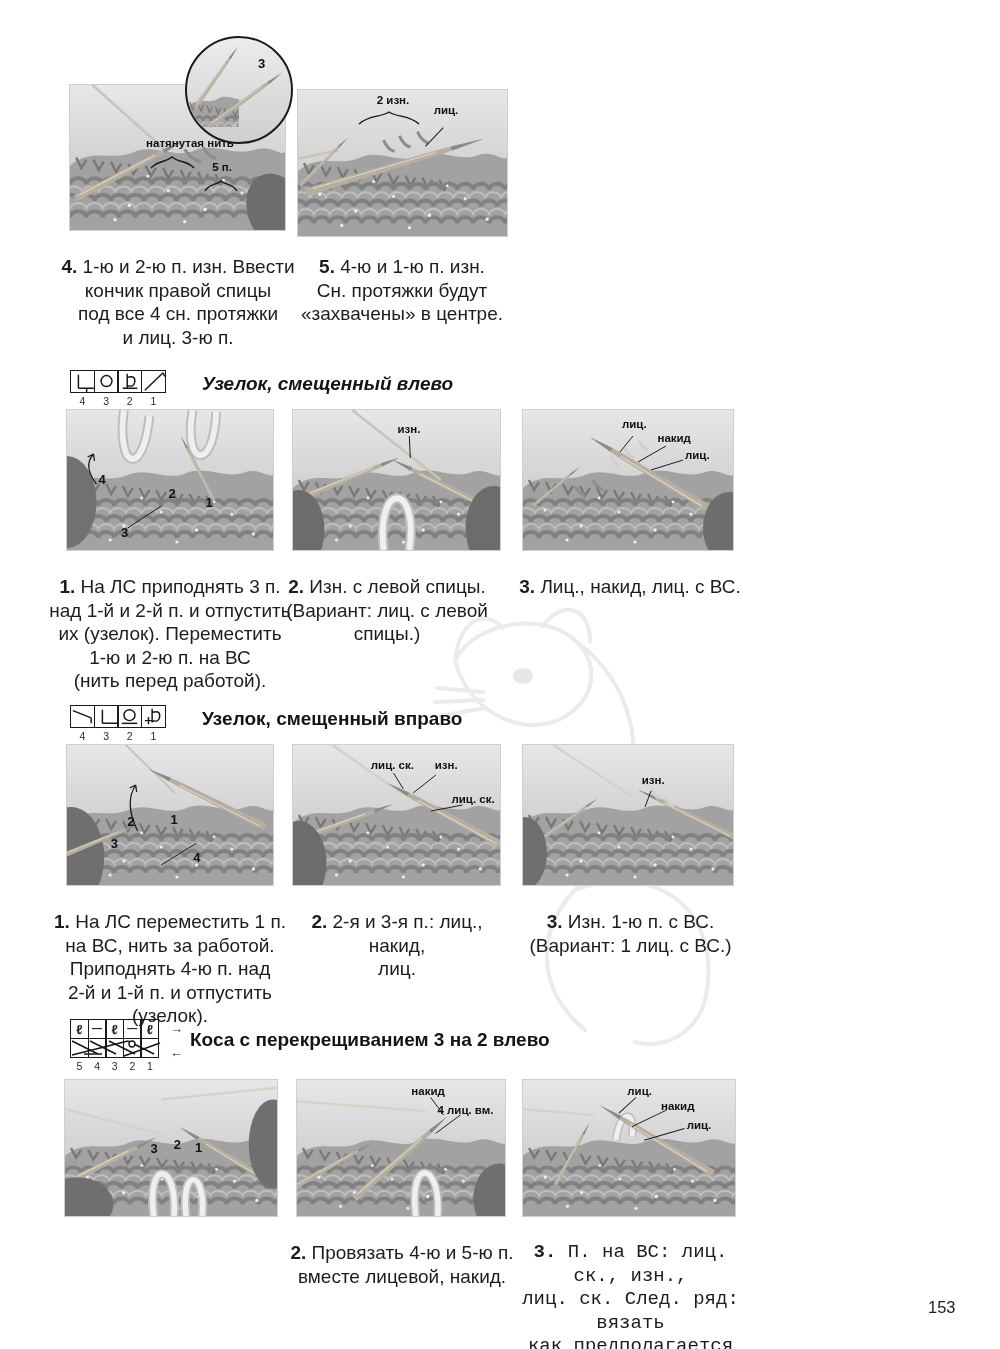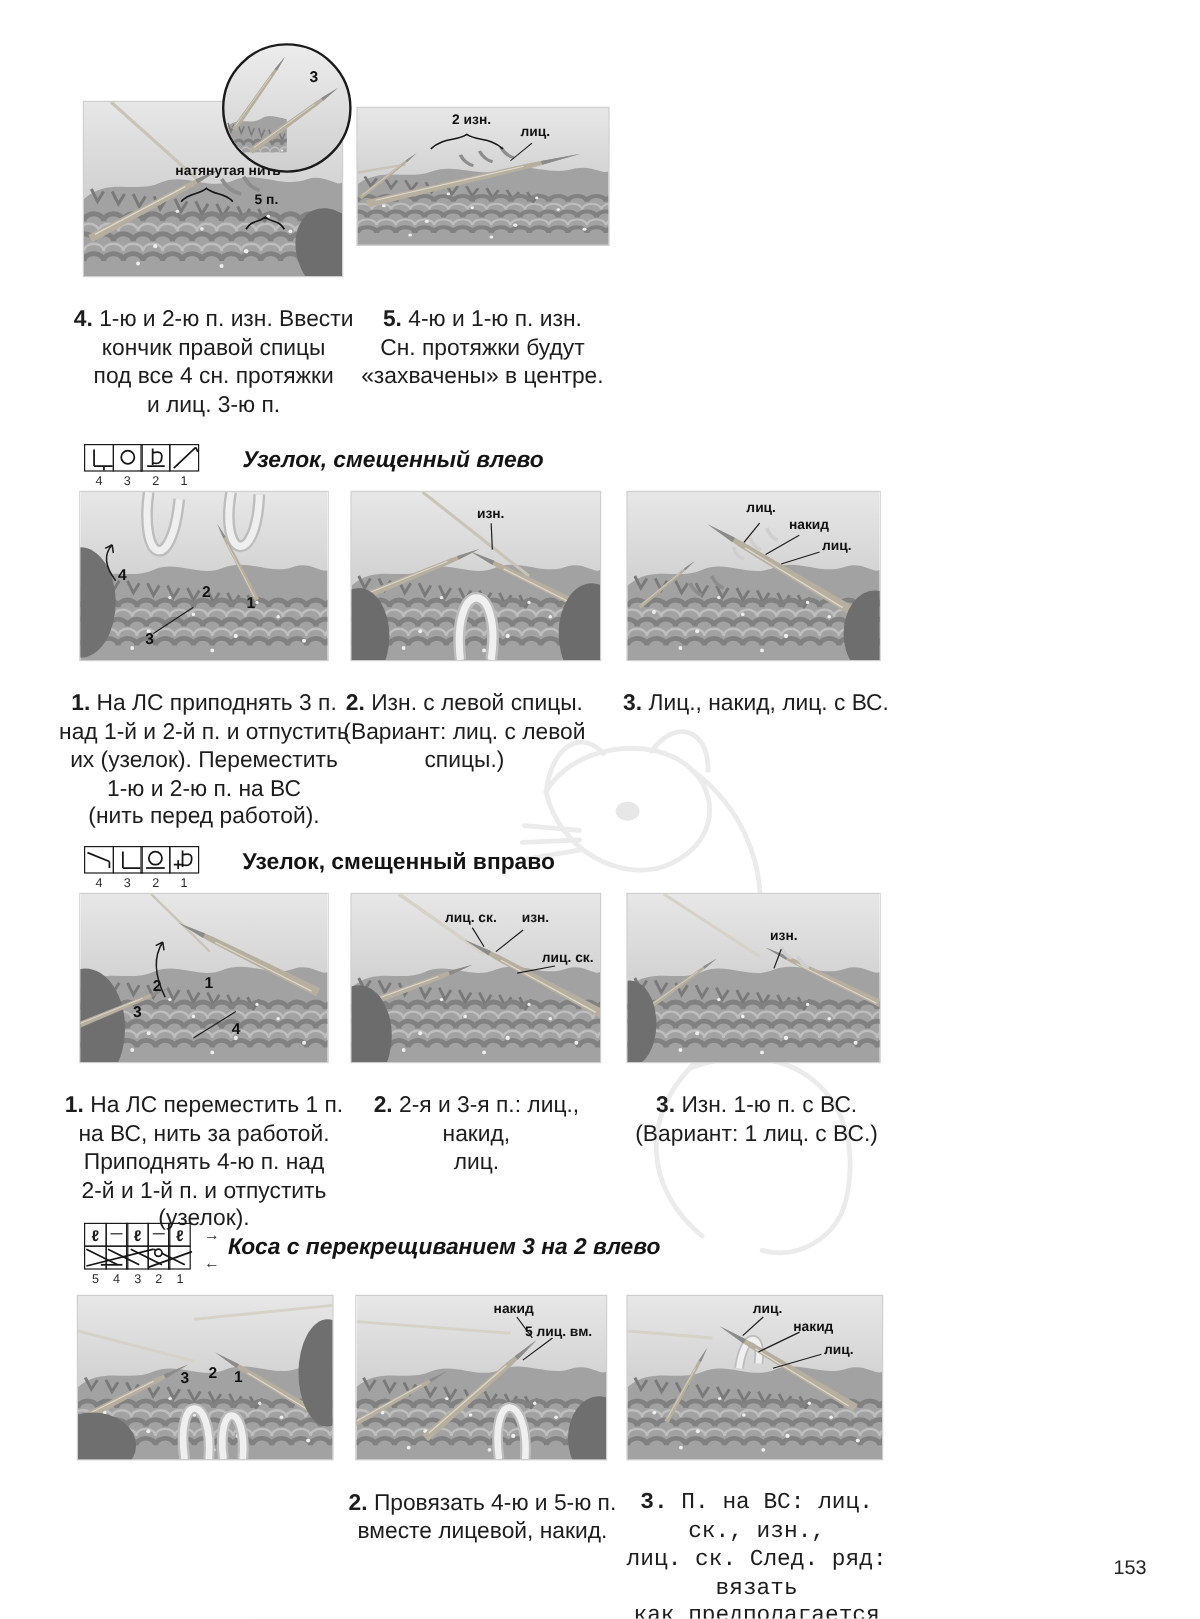--- a/index.html
+++ b/index.html
@@ -106,21 +106,21 @@
   </div>
   <div class="inset" style="left:185px;top:36px;width:104px;height:104px;">
     <svg viewBox="0 0 104 104" preserveAspectRatio="none">
       <use href="#kbg" transform="translate(0,14) scale(0.5,0.72)"></use>
       <use href="#ndl" transform="translate(8,70) rotate(-55) scale(0.62)"></use>
       <use href="#ndl" transform="translate(22,88) rotate(-36) scale(0.75)"></use>
     </svg>
   </div>
   <div class="inset-label" style="left:258px;top:56px;">3</div>
 
-  <div class="photo" style="left:298px;top:90px;width:209px;height:114px;">
+  <div class="photo" style="left:298px;top:90px;width:209px;height:146px;">
     <svg class="ph" viewBox="0 0 210 140" preserveAspectRatio="none">
       <use href="#kbg"></use>
       <line x1="0" y1="66" x2="40" y2="58" stroke="#c9c3b8" stroke-width="2.5"></line>
       <use href="#ndl" transform="translate(8,98) rotate(-16) scale(1.55,1.1)"></use>
       <use href="#ndl" transform="translate(2,92) rotate(-44) scale(0.55)"></use>
       <path d="M86,48 q4,9 11,11 M102,44 q4,9 11,11 M120,40 q4,9 11,11" stroke="#8d8d8d" stroke-width="3" fill="none"></path>
       <line x1="146" y1="36" x2="128" y2="54" stroke="#1c1c1c" stroke-width="1"></line>
     </svg>
     <div class="ann" style="left:95px;top:4px;">2 изн.</div>
     <svg class="brace" style="left:60px;top:20px;" width="62" height="15" viewBox="0 0 62 15">
@@ -352,21 +352,21 @@
     <div class="row">
       <div class="cnum cnum-s">5</div>
       <div class="cnum cnum-s">4</div>
       <div class="cnum cnum-s">3</div>
       <div class="cnum cnum-s">2</div>
       <div class="cnum cnum-s">1</div>
     </div>
   </div>
   <div class="arrow-glyph" style="left:170px;top:1022px;">→</div>
   <div class="arrow-glyph" style="left:170px;top:1046px;">←</div>
-  <h3 class="sec-title" style="left:190px;top:1029px;margin:0;font-style:italic;">Коса с перекрещиванием 3 на 2 влево</h3>
+  <h3 class="sec-title" style="left:190px;top:1029px;margin:0;">Коса с перекрещиванием 3 на 2 влево</h3>
 
   <div class="photo" style="left:65px;top:1080px;width:212px;height:136px;">
     <svg class="ph" viewBox="0 0 210 140" preserveAspectRatio="none">
       <use href="#kbg"></use>
       <line x1="0" y1="30" x2="96" y2="56" stroke="#d6d2c8" stroke-width="2.5"></line>
       <line x1="96" y1="20" x2="210" y2="8" stroke="#d6d2c8" stroke-width="2.5"></line>
       <path d="M88,140 C80,80 112,84 108,140" stroke="#bdbdbd" stroke-width="9" fill="none"></path>
       <path d="M88,140 C80,80 112,84 108,140" stroke="#efefef" stroke-width="5.5" fill="none"></path>
       <path d="M120,140 C114,88 140,92 136,140" stroke="#bdbdbd" stroke-width="9" fill="none"></path>
       <path d="M120,140 C114,88 140,92 136,140" stroke="#efefef" stroke-width="5.5" fill="none"></path>
@@ -385,21 +385,21 @@
       <use href="#kbg"></use>
       <line x1="0" y1="22" x2="130" y2="32" stroke="#d6d2c8" stroke-width="2.5"></line>
       <path d="M120,140 C112,78 146,84 142,140" stroke="#bdbdbd" stroke-width="9" fill="none"></path>
       <path d="M120,140 C112,78 146,84 142,140" stroke="#efefef" stroke-width="5.5" fill="none"></path>
       <use href="#ndl" transform="translate(58,122) rotate(-42) scale(1.05)"></use>
       <use href="#ndl" transform="translate(-6,112) rotate(-30) scale(0.8)"></use>
       <ellipse cx="204" cy="122" rx="26" ry="36" fill="#6f6f6f"></ellipse>
       <path d="M135,18 L148,36 M165,36 L140,55" stroke="#1c1c1c" stroke-width="1" fill="none"></path>
     </svg>
     <div class="ann" style="left:63%;top:4%;">накид</div>
-    <div class="ann" style="left:81%;top:18%;">5 лиц. вм.</div>
+    <div class="ann" style="left:81%;top:18%;">4 лиц. вм.</div>
   </div>
 
   <div class="photo" style="left:523px;top:1080px;width:212px;height:136px;">
     <svg class="ph" viewBox="0 0 210 140" preserveAspectRatio="none">
       <use href="#kbg"></use>
       <line x1="0" y1="30" x2="70" y2="36" stroke="#d6d2c8" stroke-width="2.5"></line>
       <path d="M92,62 C96,30 112,30 108,58" stroke="#bdbdbd" stroke-width="8" fill="none"></path>
       <path d="M92,62 C96,30 112,30 108,58" stroke="#efefef" stroke-width="5" fill="none"></path>
       <use href="#ndl" transform="translate(188,96) rotate(212) scale(1.1)"></use>
       <use href="#ndl" transform="translate(32,108) rotate(-62) scale(0.6)"></use>

